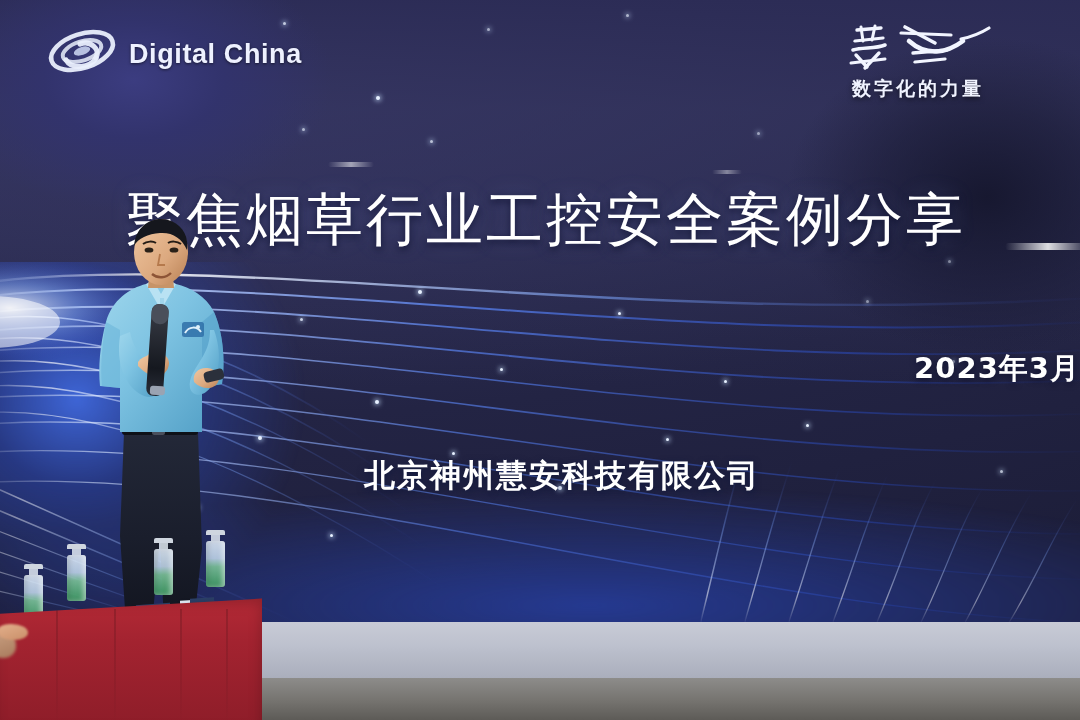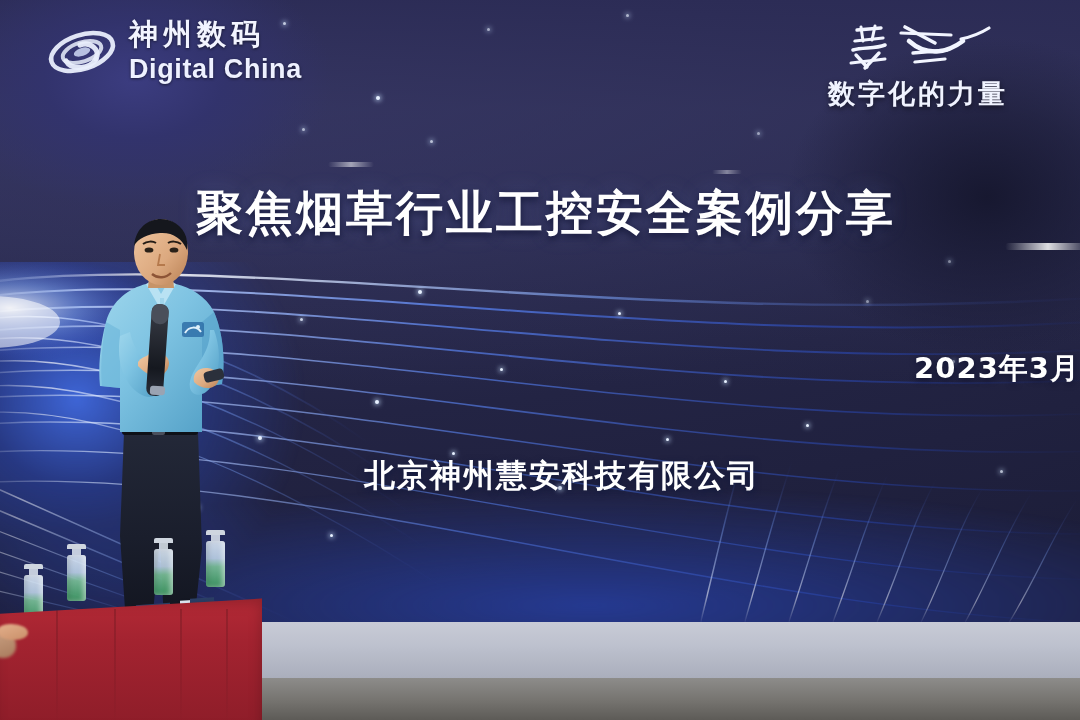--- a/index.html
+++ b/index.html
@@ -61,29 +61,29 @@
   .brand .en{
     font-size:27px;font-weight:700;color:#eef1ff;letter-spacing:.6px;margin-top:7px;
     text-shadow:0 1px 3px rgba(0,0,0,.55);
   }
 
   .tagline{position:absolute;right:28px;top:16px;text-align:center;width:268px;}
   .tagline .calli{
     height:62px;display:flex;align-items:center;justify-content:center;
   }
   .tagline .sub{
-    font-size:27px;font-weight:700;color:#f0f3ff;letter-spacing:3px;
+    font-size:19px;font-weight:700;color:#f0f3ff;letter-spacing:3px;
     font-family:Liberation Mono, monospace;
     text-shadow:0 2px 5px rgba(0,0,0,.55);
     margin-top:-2px;
   }
 
   .slideTitle{
     position:absolute;left:12px;right:0;top:182px;text-align:center;
-    font-size:47px;font-weight:700;color:#ffffff;letter-spacing:3px;
+    font-size:57px;font-weight:400;color:#ffffff;letter-spacing:3px;
     font-family:"DejaVu Sans",sans-serif;
     text-shadow:0 3px 7px rgba(10,12,40,.75), 0 0 22px rgba(140,170,255,.22);
     white-space:nowrap;
   }
   .slideDate{
     position:absolute;left:0;right:0;top:349px;text-align:right;
     font-size:29px;font-weight:700;color:#ffffff;letter-spacing:1px;
     font-family:"DejaVu Sans",sans-serif;
     text-shadow:0 2px 6px rgba(10,12,40,.7);
   }
@@ -266,21 +266,20 @@
       <svg class="mark" viewBox="0 0 72 62">
         <g fill="none" stroke="#e9eefc" stroke-linecap="round">
           <ellipse cx="36" cy="31" rx="32" ry="17" transform="rotate(-18 36 31)" stroke-width="4.6" opacity=".95"></ellipse>
           <ellipse cx="36" cy="31" rx="20" ry="9.5" transform="rotate(-18 36 31)" stroke-width="4" opacity=".85"></ellipse>
           <path d="M20 40 C 26 50, 44 48, 50 38" stroke-width="5.2" opacity=".95"></path>
           <path d="M50 38 C 55 29, 44 20, 34 24" stroke-width="5.2" opacity=".95"></path>
         </g>
         <ellipse cx="36" cy="31" rx="8.5" ry="4" transform="rotate(-18 36 31)" fill="#cfd8f4" opacity=".85"></ellipse>
       </svg>
       <div class="names">
-        <span class="cn">神州数码</span>
         <span class="en">Digital China</span>
       </div>
     </div>
 
     <div class="tagline">
       <div class="calli">
         <svg width="150" height="60" viewBox="0 0 150 60">
           <g stroke="#f2f5ff" fill="none" stroke-linecap="round" stroke-linejoin="round">
             <path d="M14 13 L38 11" stroke-width="3.4"></path>
             <path d="M18 10 L20 24" stroke-width="3"></path>

